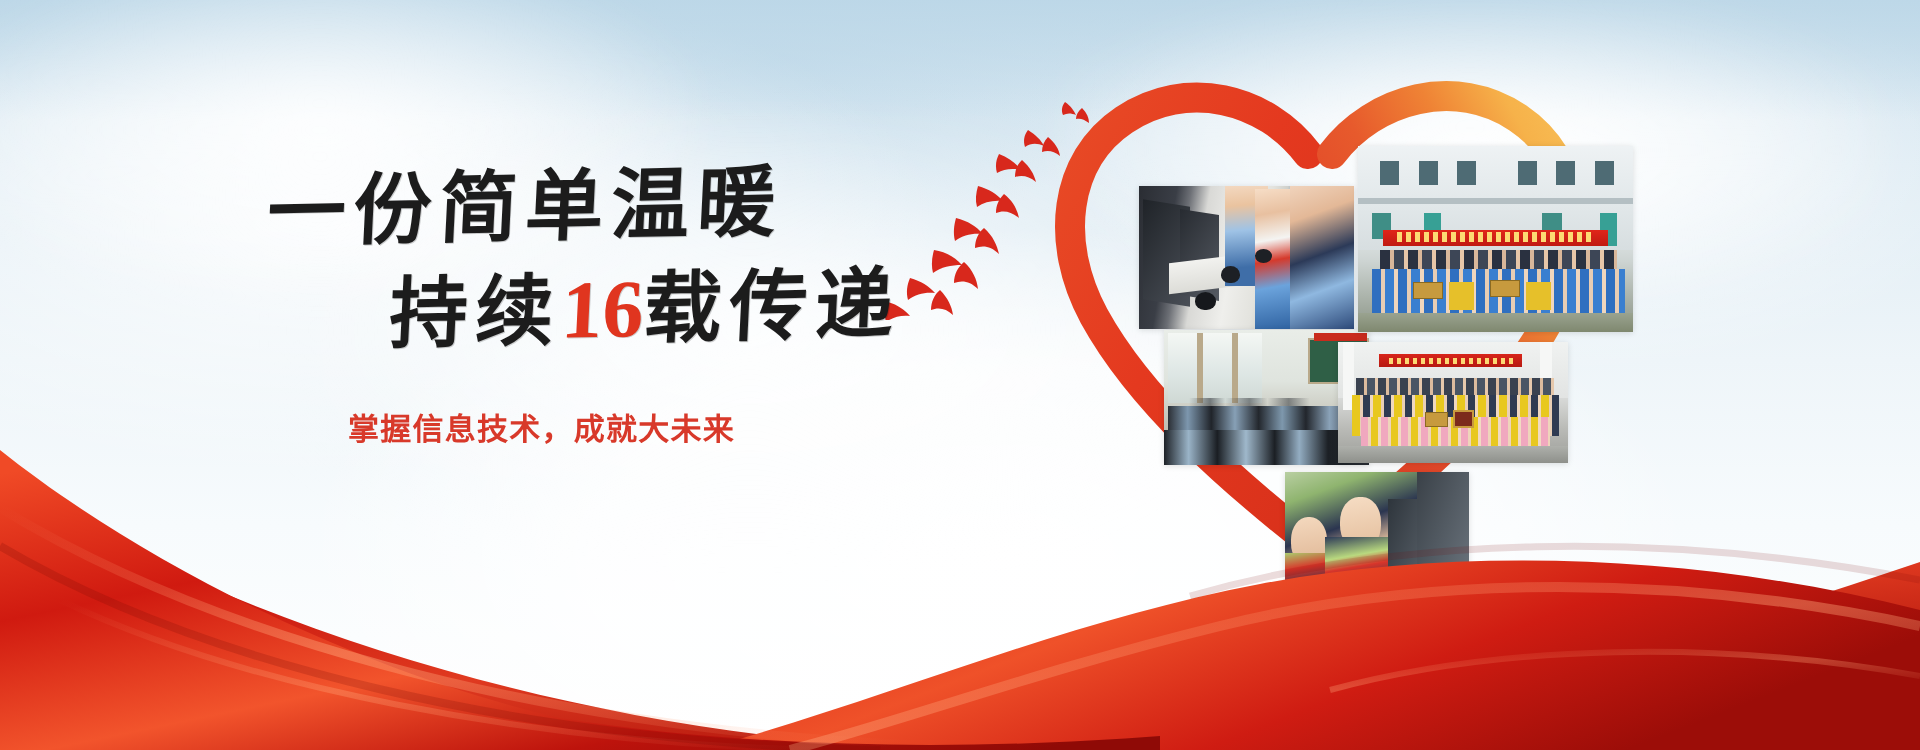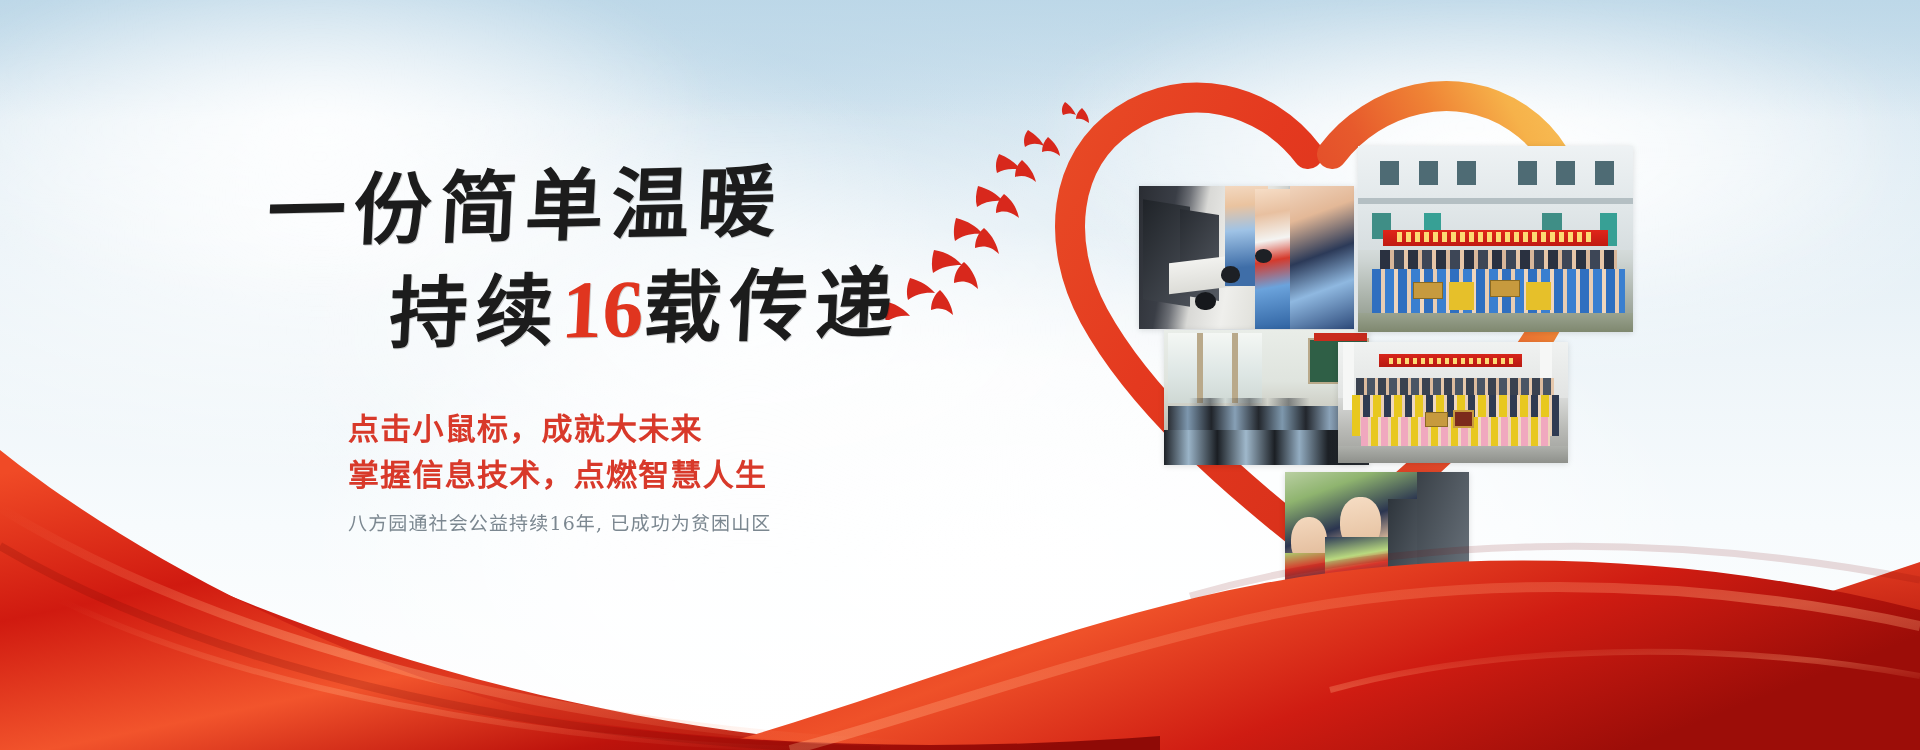--- a/index.html
+++ b/index.html
@@ -390,24 +390,22 @@
     </div>
   </div>
 
   <div class="text-block">
     <div class="headline headline-1">一份简单温暖</div>
 
     <div class="headline headline-2">
       <span>持续</span><span class="num">16</span><span>载传递</span>
     </div>
 
-    <div class="subline subline-1">点击小鼠标，成就大未来</div>
-    <div class="subline subline-2">掌握信息技术，点燃智慧人生</div>
-
-    <div class="body-line body-1">八方园通社会公益持续16年, 已成功为贫困山区</div>
+    <div class="subline subline-1">掌握信息技术，成就大未来</div>
+
   </div>
 
   <div class="ribbon">
     <svg viewBox="0 0 1920 300" preserveAspectRatio="none" xmlns="http://www.w3.org/2000/svg" aria-hidden="true">
       <defs>
         <linearGradient id="silkA" x1="0" y1="0" x2="0.6" y2="1">
           <stop offset="0%" stop-color="#e8341f"></stop>
           <stop offset="35%" stop-color="#c8150d"></stop>
           <stop offset="65%" stop-color="#e03a20"></stop>
           <stop offset="100%" stop-color="#a90f09"></stop>

